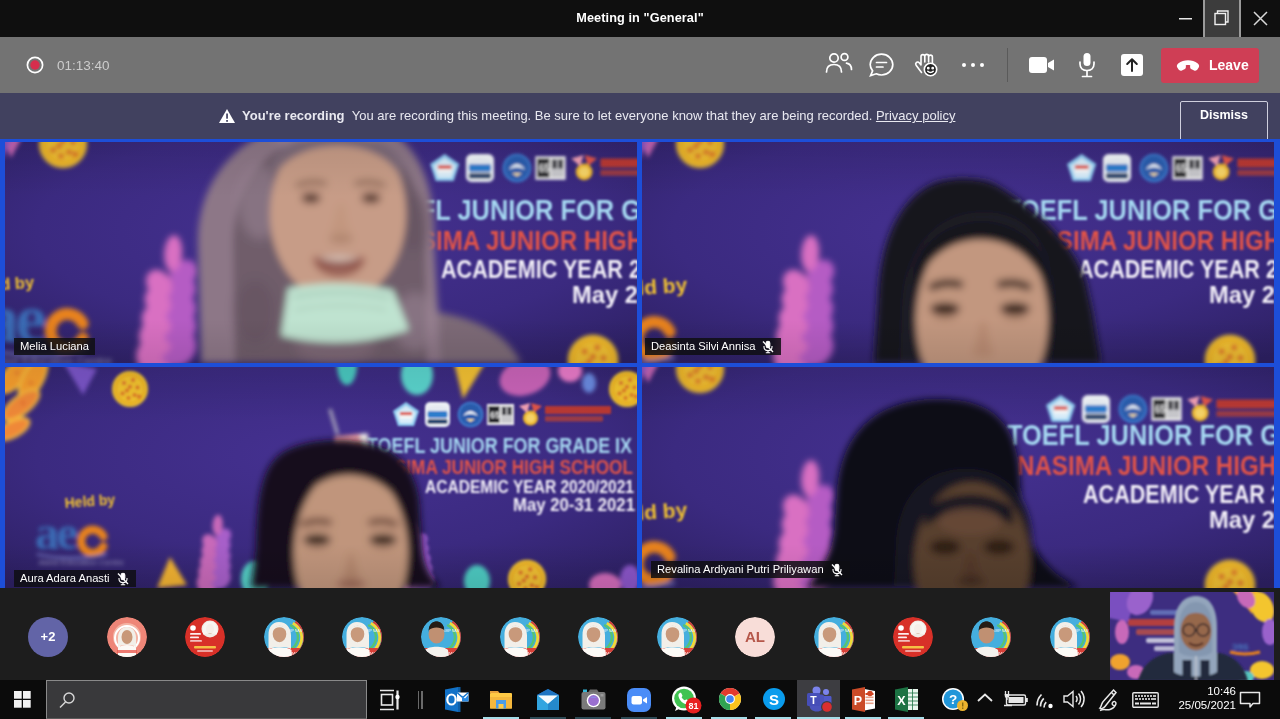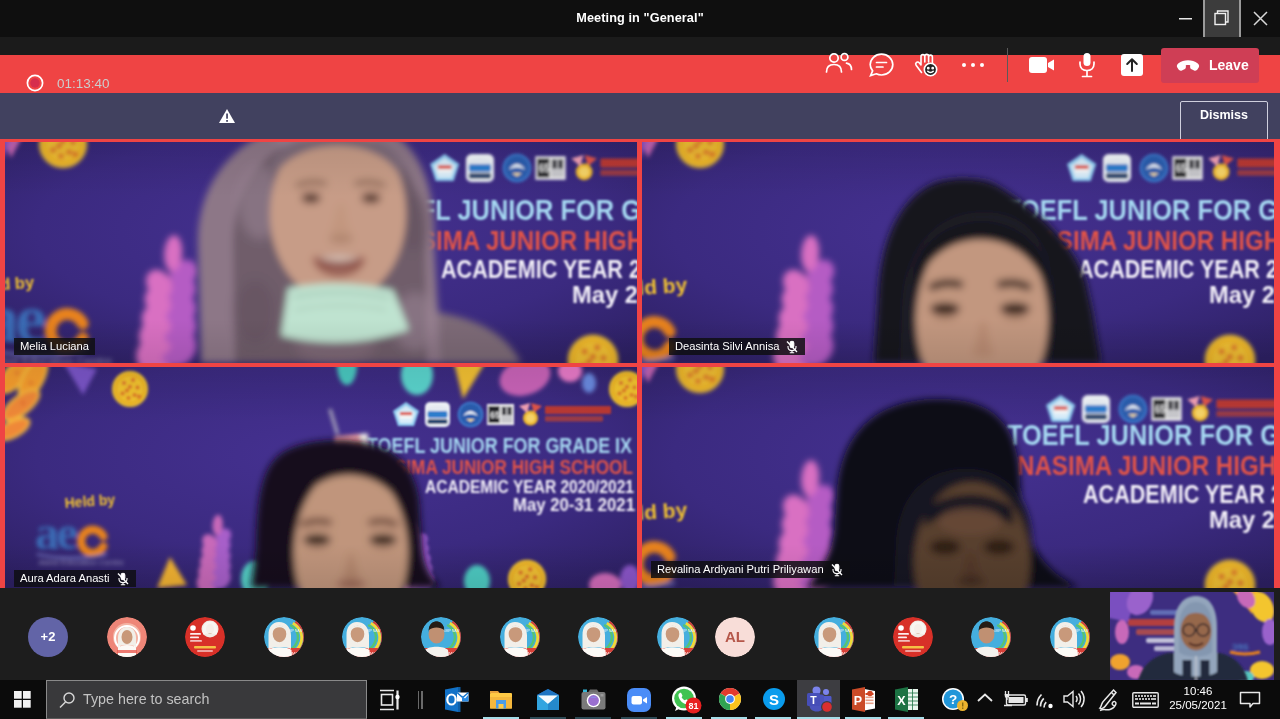--- a/index.html
+++ b/index.html
@@ -2,44 +2,44 @@
 <html><head><meta charset="utf-8"><style>
 * { margin:0; padding:0; box-sizing:border-box; }
 html,body { width:1280px; height:719px; overflow:hidden; background:#1b1b1b;
   font-family:"Liberation Sans", sans-serif; }
 .abs { position:absolute; }
 #titlebar { position:absolute; left:0; top:0; width:1280px; height:37px; background:#0f0f0f; }
 #titletext { position:absolute; left:0; top:0; width:1280px; height:37px; line-height:37px;
   text-align:center; color:#fff; font-size:12.7px; font-weight:bold; letter-spacing:0.1px;}
 #maxbtn { position:absolute; left:1203px; top:0; width:38px; height:37px; background:#3c3c3c;
   border-left:2px solid #9a9a9a; border-right:2px solid #9a9a9a; }
-#toolbar { position:absolute; left:0; top:37px; width:1280px; height:56px; background:#ef4444;margin-top:18px; }
+#toolbar { position:absolute; left:0; top:37px; width:1280px; height:56px; background:#737373; }
 #banner { position:absolute; left:0; top:93px; width:1280px; height:46px; background:#41415f;
   color:#e8e8f0; font-size:13px; }
 #bannertext { position:absolute; left:218px; top:0; height:46px; line-height:46px; white-space:nowrap; }
 #dismiss { position:absolute; left:1180px; top:8px; width:88px; height:44px; line-height:27px;
   border:1.5px solid #cfcfdd; text-align:center; color:#fff; font-size:12.5px; font-weight:bold; border-radius:2px;}
 #leave { position:absolute; left:1161px; top:48px; width:98px; height:35px; background:#cf3e55;
   border-radius:3px; color:#fff; font-size:14px; font-weight:bold; }
-#stage { position:absolute; left:0; top:139px; width:1280px; height:451px; background:#ef4444; }
+#stage { position:absolute; left:0; top:139px; width:1280px; height:451px; background:#1d4ed8; }
 .tile { position:absolute; width:632px; height:221px; overflow:hidden; background:#3a2b7c; }
 #t1 { left:5px; top:3px; }
 #t2 { left:642px; top:3px; }
 #t3 { left:5px; top:228px; }
 #t4 { left:642px; top:228px; }
 .nlabel { position:absolute; background:rgba(14,14,18,0.85); color:#fff; font-size:11.2px;
   height:17px; line-height:17px; padding:0 6px; white-space:nowrap; z-index:5; display:flex; align-items:center;}
 #strip { position:absolute; left:0; top:588px; width:1280px; height:92px; background:#1d1d1d; }
 .av { position:absolute; top:617px; width:40px; height:40px; border-radius:50%; overflow:hidden; }
 #selfview { position:absolute; left:1110px; top:592px; width:164px; height:89px; overflow:hidden; background:#3a2b7c;}
 #taskbar { position:absolute; left:0; top:680px; width:1280px; height:39px; background:#0b0b0b; }
 #searchbox { position:absolute; left:46px; top:680px; width:321px; height:39px; background:#39393b;
   border:1px solid #8a8a8a; border-bottom-color:#5a5a5a; }
 #searchtext { position:absolute; left:36px; top:0; height:37px; line-height:37px; color:#c2c2c2; font-size:14.3px;}
-#clock { position:absolute; left:1160px; top:684px; width:76px; text-align:center; color:#fff;
+#clock { position:absolute; left:1160px; top:684px; width:76px; text-align:right; color:#fff;
   font-size:11.5px; line-height:14px;}
 .uline { position:absolute; top:716.5px; height:2.5px; background:#a5dde8; z-index:3;}
 .ulined { position:absolute; top:716.5px; height:2.5px; background:#2e4a55; z-index:3;}
 </style></head>
 <body>
 <div id="titlebar">
   <div id="titletext">Meeting in "General"</div>
   <svg class="abs" style="left:1172px;top:0" width="28" height="37" viewBox="0 0 28 37">
       <rect x="7" y="18" width="13" height="1.5" fill="#e8e8e8"></rect>
     </svg>
@@ -110,20 +110,21 @@
 <path d="M 2.3 9.6 C 1.5 8.2 1.8 6.5 3.2 5.4 C 8.9 1.2 17.1 1.2 22.8 5.4 C 24.2 6.5 24.5 8.2 23.7 9.6 L 22.4 11.6 C 21.7 12.7 20.3 13.1 19.1 12.5 L 16.6 11.3 C 15.6 10.8 15 9.8 15.1 8.7 L 15.2 7.2 C 13.7 6.8 12.3 6.8 10.8 7.2 L 10.9 8.7 C 11 9.8 10.4 10.8 9.4 11.3 L 6.9 12.5 C 5.7 13.1 4.3 12.7 3.6 11.6 Z" fill="#fff"></path>
     </svg>
 <span style="position:absolute;left:48px;top:0;line-height:34px;">Leave</span>
   </div>
 <div id="banner">
   <svg class="abs" style="left:218px;top:15px" width="18" height="16" viewBox="0 0 18 16">
     <path d="M 9 1 L 17 15 H 1 Z" fill="#fff"></path>
     <rect x="8.2" y="5.5" width="1.7" height="5.2" fill="#41415f"></rect>
     <rect x="8.2" y="12" width="1.7" height="1.8" fill="#41415f"></rect>
   </svg>
+  <div id="bannertext"><b style="padding-left:24px">You're recording</b>&nbsp;&nbsp;You are recording this meeting. Be sure to let everyone know that they are being recorded. <u>Privacy policy</u></div>
   <div id="dismiss">Dismiss</div>
 </div>
 <div id="stage">
   <div class="tile" id="t1"><svg width="632" height="221">
         <defs>
 <radialGradient id="tbg" cx="50%" cy="40%" r="75%">
  <stop offset="0%" stop-color="#453191"></stop>
             <stop offset="60%" stop-color="#3b2a80"></stop>
             <stop offset="100%" stop-color="#2d2063"></stop>
 </radialGradient>
@@ -651,21 +652,21 @@
 <g filter="url(#b2)">
 <ellipse cx="303" cy="180" rx="15" ry="7" fill="#241510" opacity="0.9"></ellipse>
 <ellipse cx="357" cy="180" rx="15" ry="7" fill="#241510" opacity="0.9"></ellipse>
 <path d="M 326 185 Q 324 200 320 208 Q 329 212 338 208 Q 333 200 331 185" fill="#503528" opacity="0.8"></path>
 <ellipse cx="329" cy="214" rx="13" ry="4" fill="#351f18" opacity="0.8"></ellipse>
 </g>
 </g>
         <rect width="632" height="221" fill="url(#vig)"></rect>
       </svg></div>
   <div class="nlabel" style="left:14px; top:199px;">Melia Luciana</div>
-  <div class="nlabel" style="left:645px; top:199px;margin-left:24px;">Deasinta Silvi Annisa<svg width="14" height="14" viewBox="0 0 14 14" style="margin-left:6px">
+  <div class="nlabel" style="left:645px; top:199px;">Deasinta Silvi Annisa<svg width="14" height="14" viewBox="0 0 14 14" style="margin-left:6px">
 <g stroke="#fff" stroke-width="1.1" fill="none">
 <rect x="5.2" y="1.2" width="3.6" height="6.5" rx="1.8" fill="#fff"></rect>
 <path d="M 3 6 V 7 C 3 9.2 4.8 10.6 7 10.6 C 9.2 10.6 11 9.2 11 7 V 6"></path>
 <path d="M 7 10.6 V 12.5 M 4.8 12.7 H 9.2"></path>
 <path d="M 2 1.5 L 12 12" stroke-width="1.3"></path>
 </g>
       </svg></div>
   <div class="nlabel" style="left:14px; top:421px;margin-top:10px;">Aura Adara Anasti<svg width="14" height="14" viewBox="0 0 14 14" style="margin-left:6px">
 <g stroke="#fff" stroke-width="1.1" fill="none">
 <rect x="5.2" y="1.2" width="3.6" height="6.5" rx="1.8" fill="#fff"></rect>
@@ -790,21 +791,21 @@
 <path d="M 26.2 8 A 13.5 13.5 0 0 1 14.5 32.5" stroke="#58c470" stroke-width="2.4"></path>
 </g>
 <text x="22" y="15" font-size="3.6" fill="#e8f4fa">SMP NAS</text>
 <path d="M 3.3 31 A 20 20 0 0 0 36.7 31 Z" fill="#d84038"></path>
 <text x="11" y="37.6" font-size="3.6" fill="#fff">SMP NASIMA</text>
 <path d="M 15 5 C 22.5 5 27 11 27 18.5 L 27 32 C 22 29 8 29.5 4.5 32.5 L 4.5 18 C 4.5 10.5 8 5 15 5 Z" fill="#f2efe9"></path>
 <ellipse cx="15.5" cy="17" rx="6.8" ry="8.2" fill="#c8997b"></ellipse>
 <path d="M 9.5 14 C 10.5 9 20.5 9 21.5 14 L 21 11 C 18.5 7.5 12.5 7.5 10 11 Z" fill="#f2efe9"></path>
 <path d="M 3 40 L 3.5 33 C 8 29.5 23 29 27.5 33 L 28 40 Z" fill="#fcfaf6"></path>
 </svg></div>
-<div class="av" style="left:715px">
+<div class="av" style="left:735px">
     <div style="width:40px;height:40px;border-radius:50%;background:#f8ddd8;color:#b5574a;
 font-size:15px;font-weight:bold;text-align:center;line-height:40px;">AL</div>
   </div>
 <div class="av" style="left:814px"><svg width="40" height="40" viewBox="0 0 40 40">
 <circle cx="20" cy="20" r="20" fill="#45aede"></circle>
 <g fill="none">
 <path d="M 31.5 4.5 A 19.5 19.5 0 0 1 12.5 38.5" stroke="#d84038" stroke-width="2.8"></path>
 <path d="M 28.8 6.2 A 16.5 16.5 0 0 1 13.5 35.5" stroke="#f2d838" stroke-width="2.8"></path>
 <path d="M 26.2 8 A 13.5 13.5 0 0 1 14.5 32.5" stroke="#58c470" stroke-width="2.4"></path>
 </g>
@@ -900,21 +901,20 @@
       <rect x="9" y="0" width="7.7" height="7.7" fill="#f2f2f2"></rect>
     <rect x="0" y="9" width="7.7" height="7.7" fill="#f2f2f2"></rect>
       <rect x="9" y="9" width="7.7" height="7.7" fill="#f2f2f2"></rect>
   </svg>
 </div>
 <div id="searchbox">
   <svg class="abs" style="left:11px;top:10px" width="19" height="19" viewBox="0 0 19 19">
     <circle cx="11" cy="7" r="5" fill="none" stroke="#d8d8d8" stroke-width="1.4"></circle>
     <path d="M 7.5 11 L 2 16.5" stroke="#d8d8d8" stroke-width="1.4"></path>
   </svg>
-  <div id="searchtext">Type here to search</div>
 </div>
 <svg class="abs" style="left:378px;top:689px" width="23" height="22" viewBox="0 0 23 22">
 <g stroke="#e8e8e8" fill="none" stroke-width="1.6">
 <path d="M 2 1.5 H 16 M 2 20.5 H 16"></path>
 <rect x="3.5" y="5.5" width="11" height="10.5"></rect>
 <path d="M 19.5 1.5 V 20.5" stroke-width="2.2"></path>
 </g>
 <circle cx="19.5" cy="8" r="2.2" fill="#fff"></circle>
   </svg>
 <div class="abs" style="left:417.5px;top:691px;width:1.6px;height:18px;background:#6a6a6a"></div>

